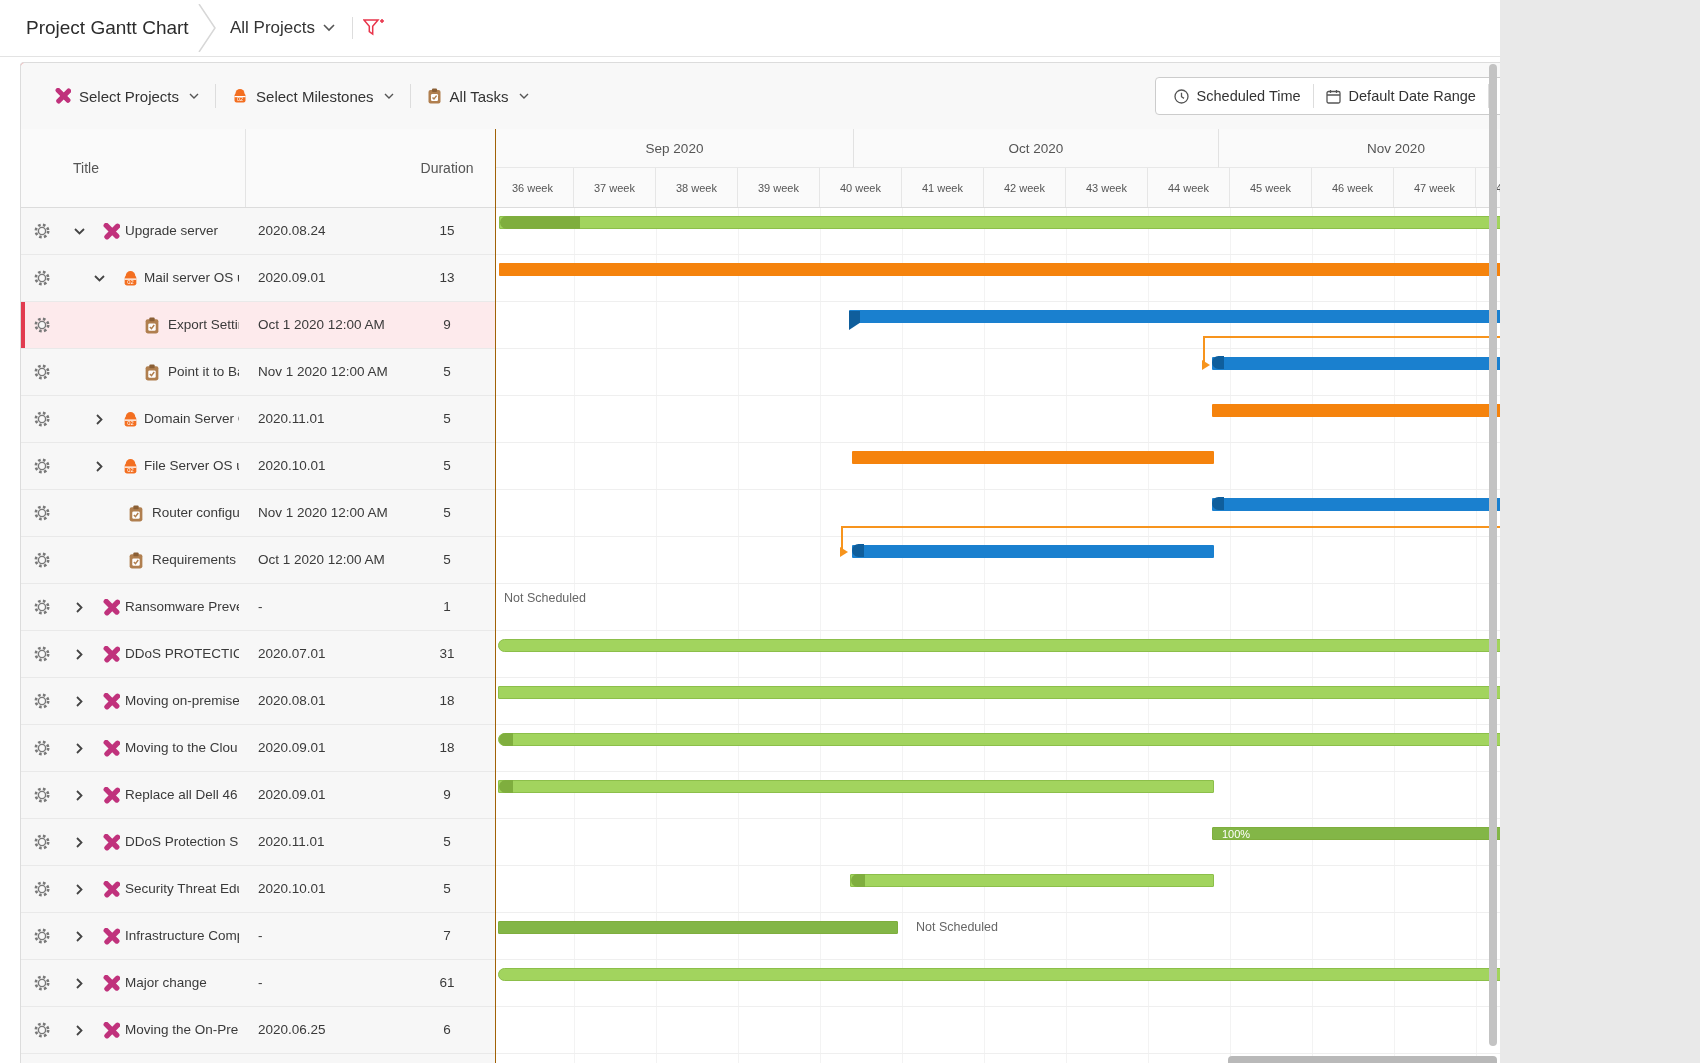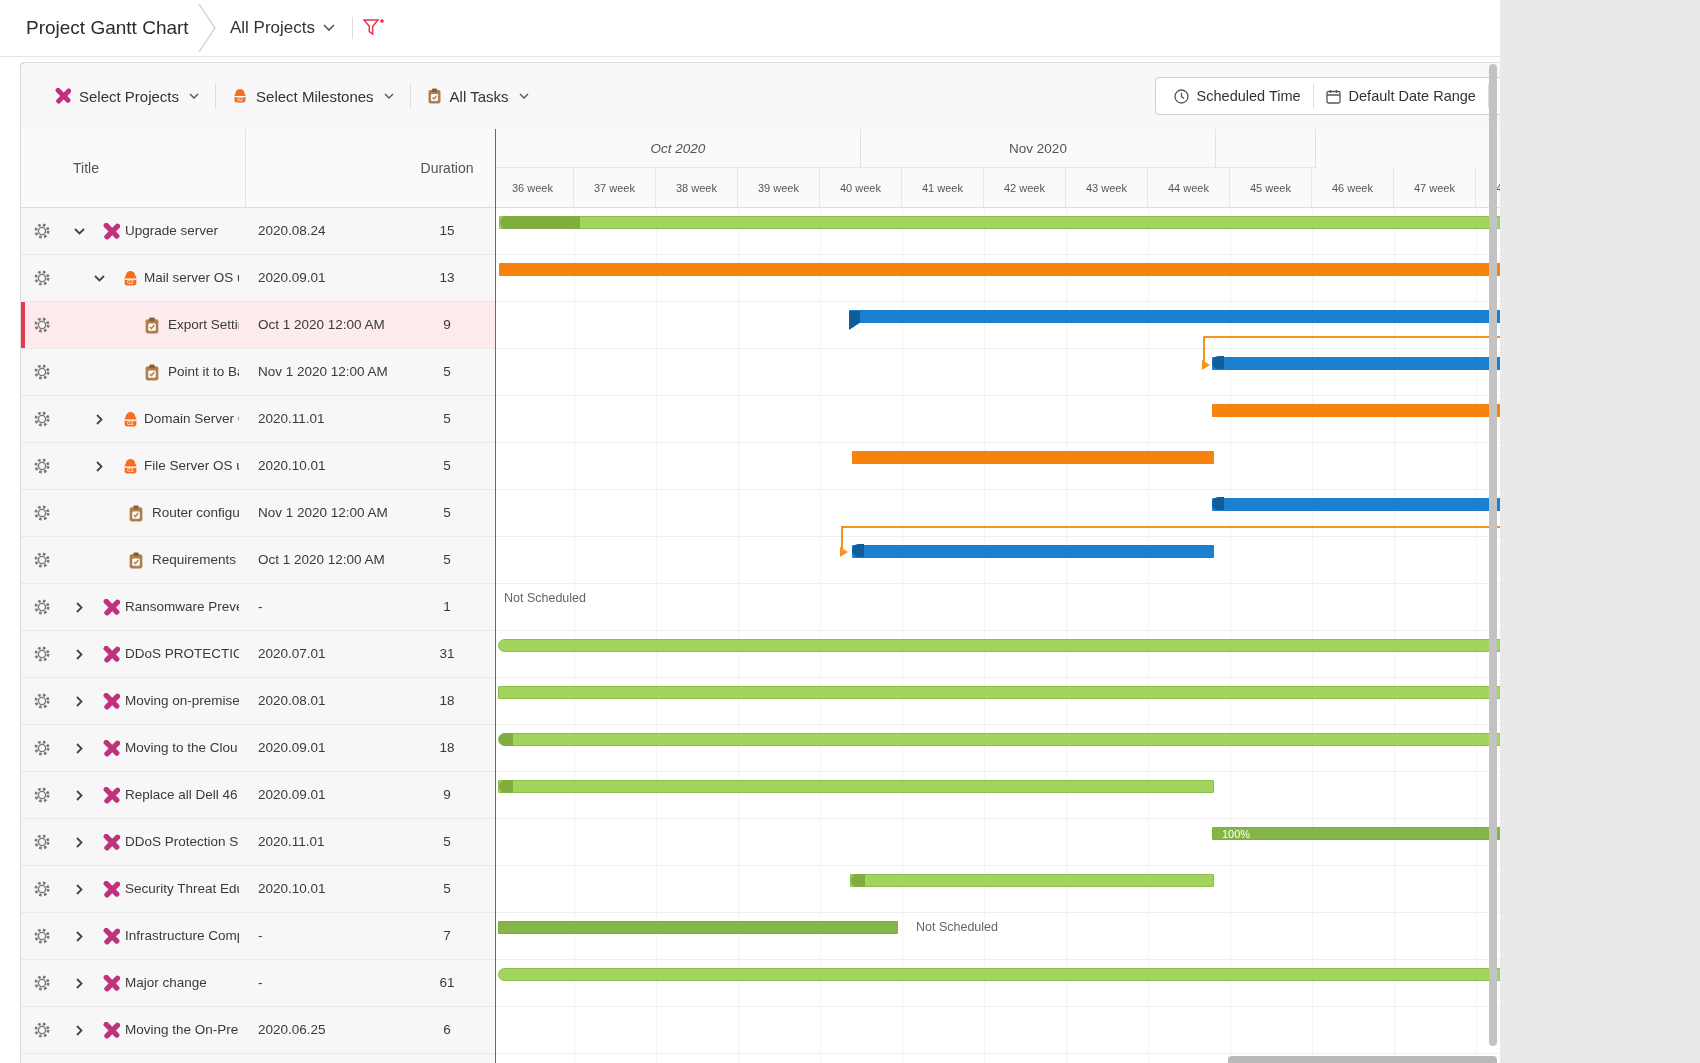--- a/index.html
+++ b/index.html
@@ -490,21 +490,22 @@
                 </svg></span>
               <span class="rtitle" style="left:104px;width:114px">Moving the On-Pre</span>
               <span class="rstart">2020.06.25</span>
               <span class="rdur">6</span>
             </div>
           </div>
       </div>
       <div class="chart-side">
         <div class="ch-head">
           <div class="mrow" id="month-row">
-              <div class="mcell" style="width: 365px; font-style: italic;">Oct 2020</div>
+              <div class="mcell" style="width: 358px;">Sep 2020</div>
+              <div class="mcell" style="width: 365px;">Oct 2020</div>
               <div class="mcell" style="width: 355px;">Nov 2020</div>
               <div class="mcell" style="width: 100px;"></div>
             </div>
           <div class="wrow" id="week-row">
               <div class="wcell">36 week</div>
               <div class="wcell">37 week</div>
               <div class="wcell">38 week</div>
               <div class="wcell">39 week</div>
               <div class="wcell">40 week</div>
               <div class="wcell">41 week</div>

